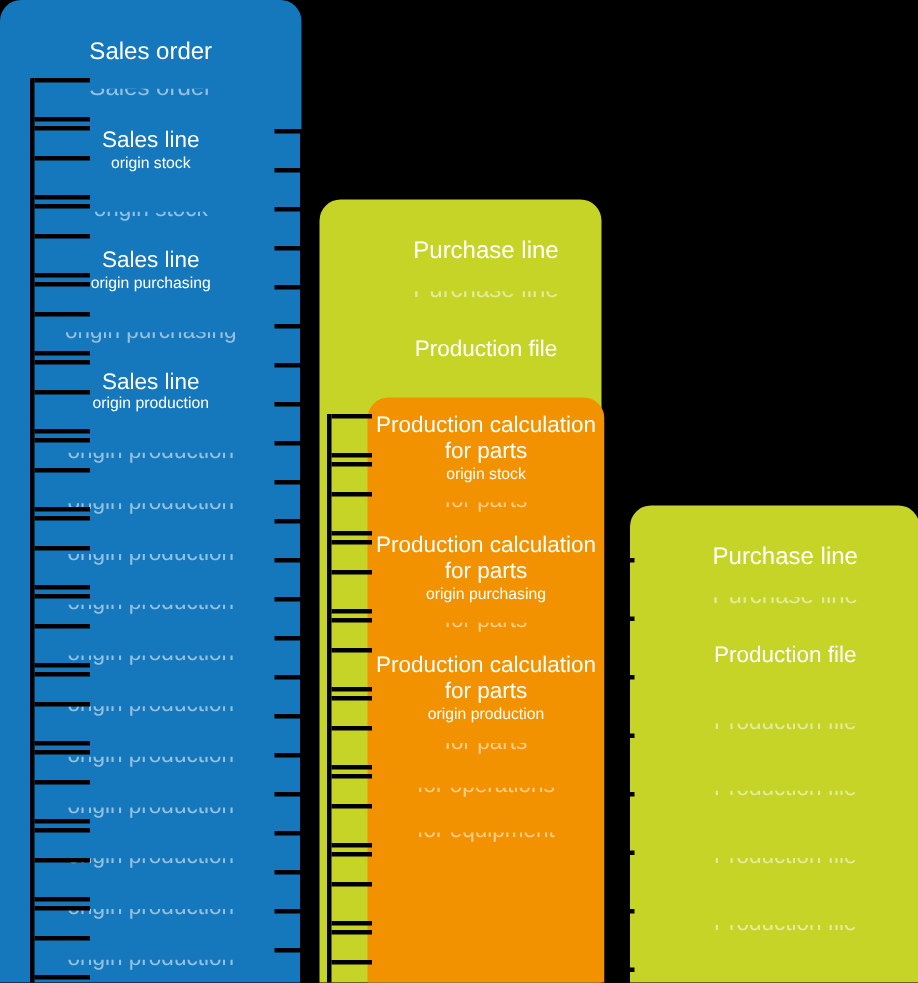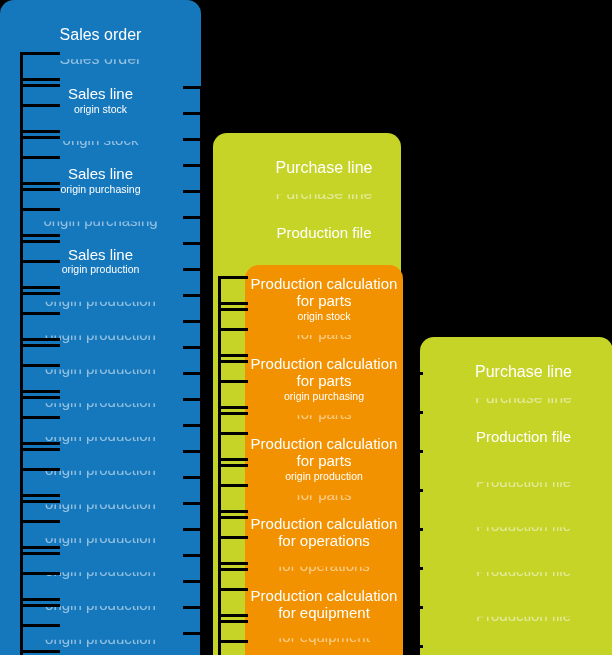--- a/index.html
+++ b/index.html
@@ -232,30 +232,24 @@
         </div>
 
       <div class="row" style="margin-bottom:4px;">
         <span class="title">Production calculation for parts</span>
         <span class="sub">origin production</span>
         </div>
       <div class="row ghost" style="margin-bottom:13px;">
         <span class="title">for parts</span>
         </div>
 
-      <div class="row" style="margin-bottom:8px;">
-        <span class="title">Production calculation for operations</span>
-        </div>
       <div class="row ghost" style="margin-bottom:13px;">
         <span class="title">for operations</span>
         </div>
 
-      <div class="row" style="margin-bottom:8px;">
-        <span class="title">Production calculation for equipment</span>
-        </div>
       <div class="row ghost" style="margin-bottom:13px;">
         <span class="title">for equipment</span>
         </div>
 
     </div>
   </div>
 
   <div class="panel green" id="panel-purchase-right">
     <div class="panel-inner" style="padding-left:14px;">
       <div class="row header" style="padding-top:12px;padding-bottom:8px;">

